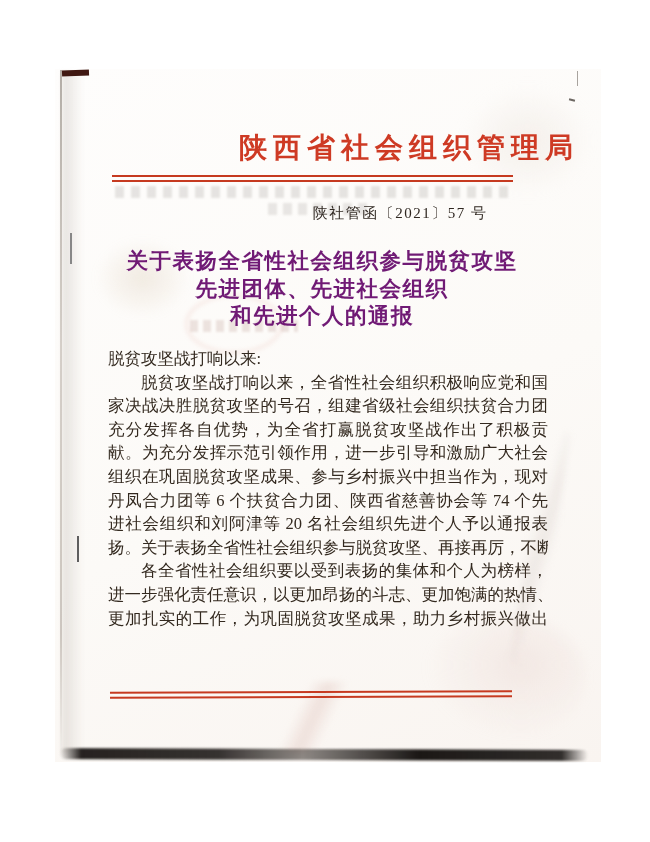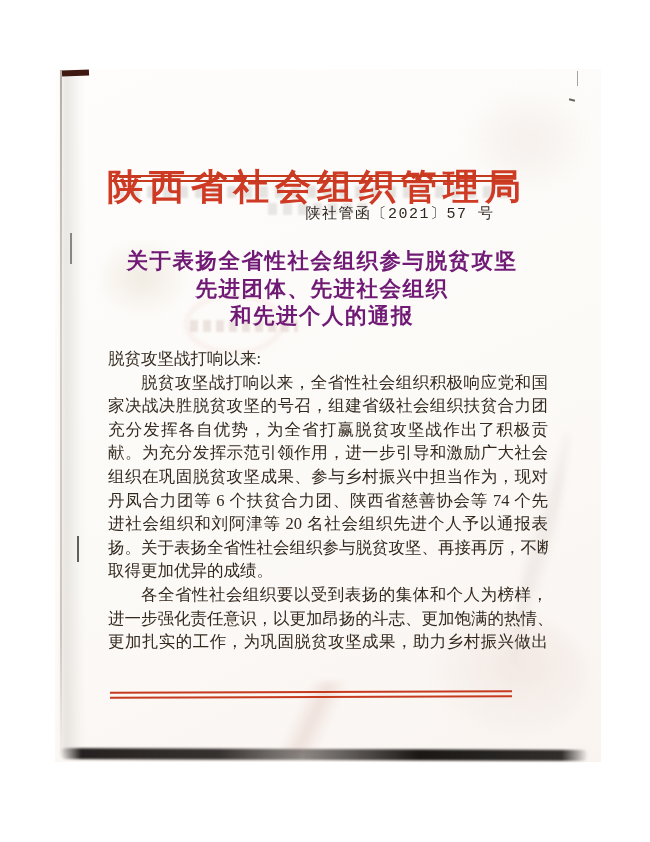--- a/index.html
+++ b/index.html
@@ -41,29 +41,29 @@
   .seal-ring{left:185px;top:294px;width:92px;height:54px;border:3px solid rgba(216,130,110,.14);
     border-radius:50%;filter:blur(2px);}
   .bleed-date{left:190px;top:320px;width:108px;height:12px;opacity:.55;filter:blur(1.2px);
     background:repeating-linear-gradient(90deg,rgba(178,138,128,.4) 0 8px,rgba(0,0,0,0) 8px 13px);}
   
   .shadow-bottom{left:60px;top:749px;width:528px;height:11px;border-radius:6px/4px;filter:blur(1px);transform:rotate(.2deg);
     background:linear-gradient(to right,rgba(20,16,14,0) 0%,rgba(20,16,14,.92) 4%,rgba(20,16,14,.85) 30%,rgba(34,28,24,.5) 46%,rgba(15,12,10,.95) 68%,rgba(15,12,10,.85) 95%,rgba(15,12,10,0) 100%);}
   
   .agency{
     position:absolute; left:55px; top:129px; width:546px; box-sizing:border-box; padding-right:22px;
-    text-align:center; font-size:36px; font-weight:bold; color:#ce3a24; letter-spacing:6px; white-space:nowrap;margin-top:34px;
+    text-align:right; font-size:28px; font-weight:bold; color:#ce3a24; letter-spacing:6px; white-space:nowrap;
   }
   .sep-top{
     position:absolute; left:112px; top:175px; width:401px; height:3px;
     border-top:2.2px solid #c63a20; border-bottom:2.2px solid #c63a20;
   }
   .doc-num{
     position:absolute; left:280px; top:204px; width:240px; text-align:center;
-    font-size:15px; color:#2f2721; letter-spacing:1.5px; white-space:nowrap;font-family:Liberation Mono, monospace;
+    font-size:15px; color:#2f2721; letter-spacing:1.5px; white-space:nowrap;
   }
   
   .title{
     position:absolute; left:55px; top:248px; width:546px; box-sizing:border-box; padding-right:12px;
     text-align:center; font-size:21.5px; font-weight:bold; line-height:27.5px;
     letter-spacing:1.5px; color:#701a75;
   }
   
   .body{
     position:absolute; left:108px; top:347px; width:440px;
@@ -115,21 +115,20 @@
   <div class="body">
     <div class="line short">脱贫攻坚战打响以来:</div>
     <div class="line indent">脱贫攻坚战打响以来，全省性社会组织积极响应党和国</div>
     <div class="line">家决战决胜脱贫攻坚的号召，组建省级社会组织扶贫合力团</div>
     <div class="line">充分发挥各自优势，为全省打赢脱贫攻坚战作出了积极贡</div>
     <div class="line">献。为充分发挥示范引领作用，进一步引导和激励广大社会</div>
     <div class="line">组织在巩固脱贫攻坚成果、参与乡村振兴中担当作为，现对</div>
     <div class="line">丹凤合力团等 6 个扶贫合力团、陕西省慈善协会等 74 个先</div>
     <div class="line">进社会组织和刘阿津等 20 名社会组织先进个人予以通报表</div>
     <div class="line">扬。关于表扬全省性社会组织参与脱贫攻坚、再接再厉，不断</div>
-    <div class="line short">取得更加优异的成绩。</div>
     <div class="line indent">各全省性社会组织要以受到表扬的集体和个人为榜样，</div>
     <div class="line">进一步强化责任意识，以更加昂扬的斗志、更加饱满的热情、</div>
     <div class="line">更加扎实的工作，为巩固脱贫攻坚成果，助力乡村振兴做出</div>
   </div>
 
   <div class="sep-bottom"></div>
   <div class="tex shadow-bottom"></div>
 
 </div>
 

